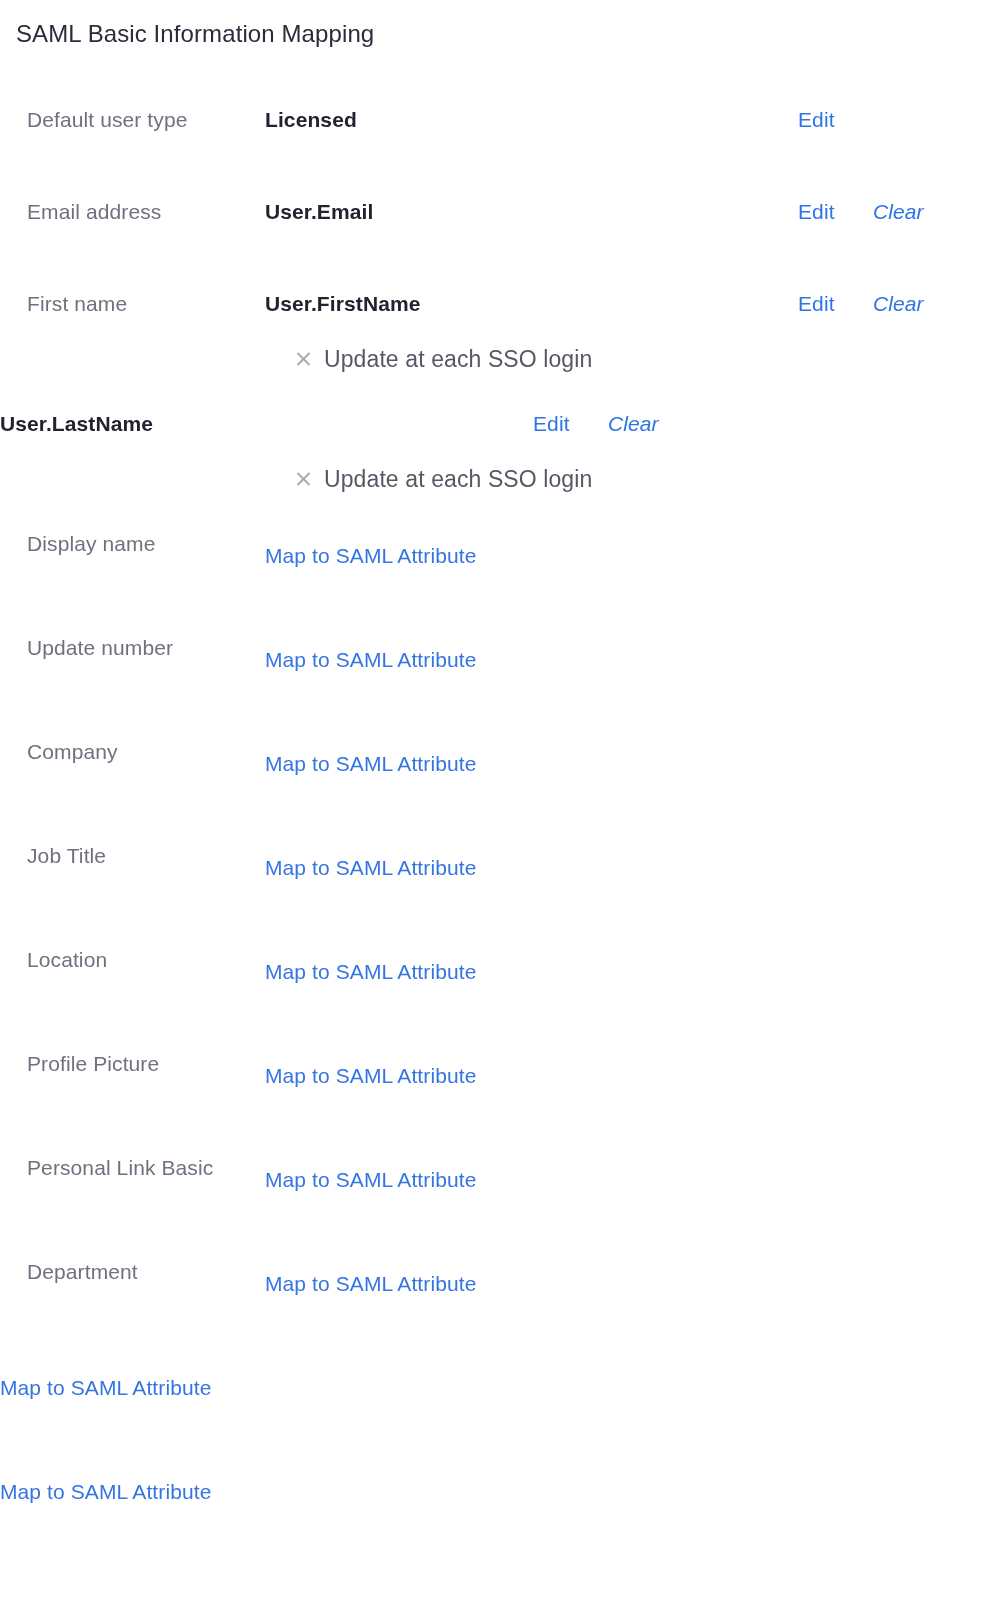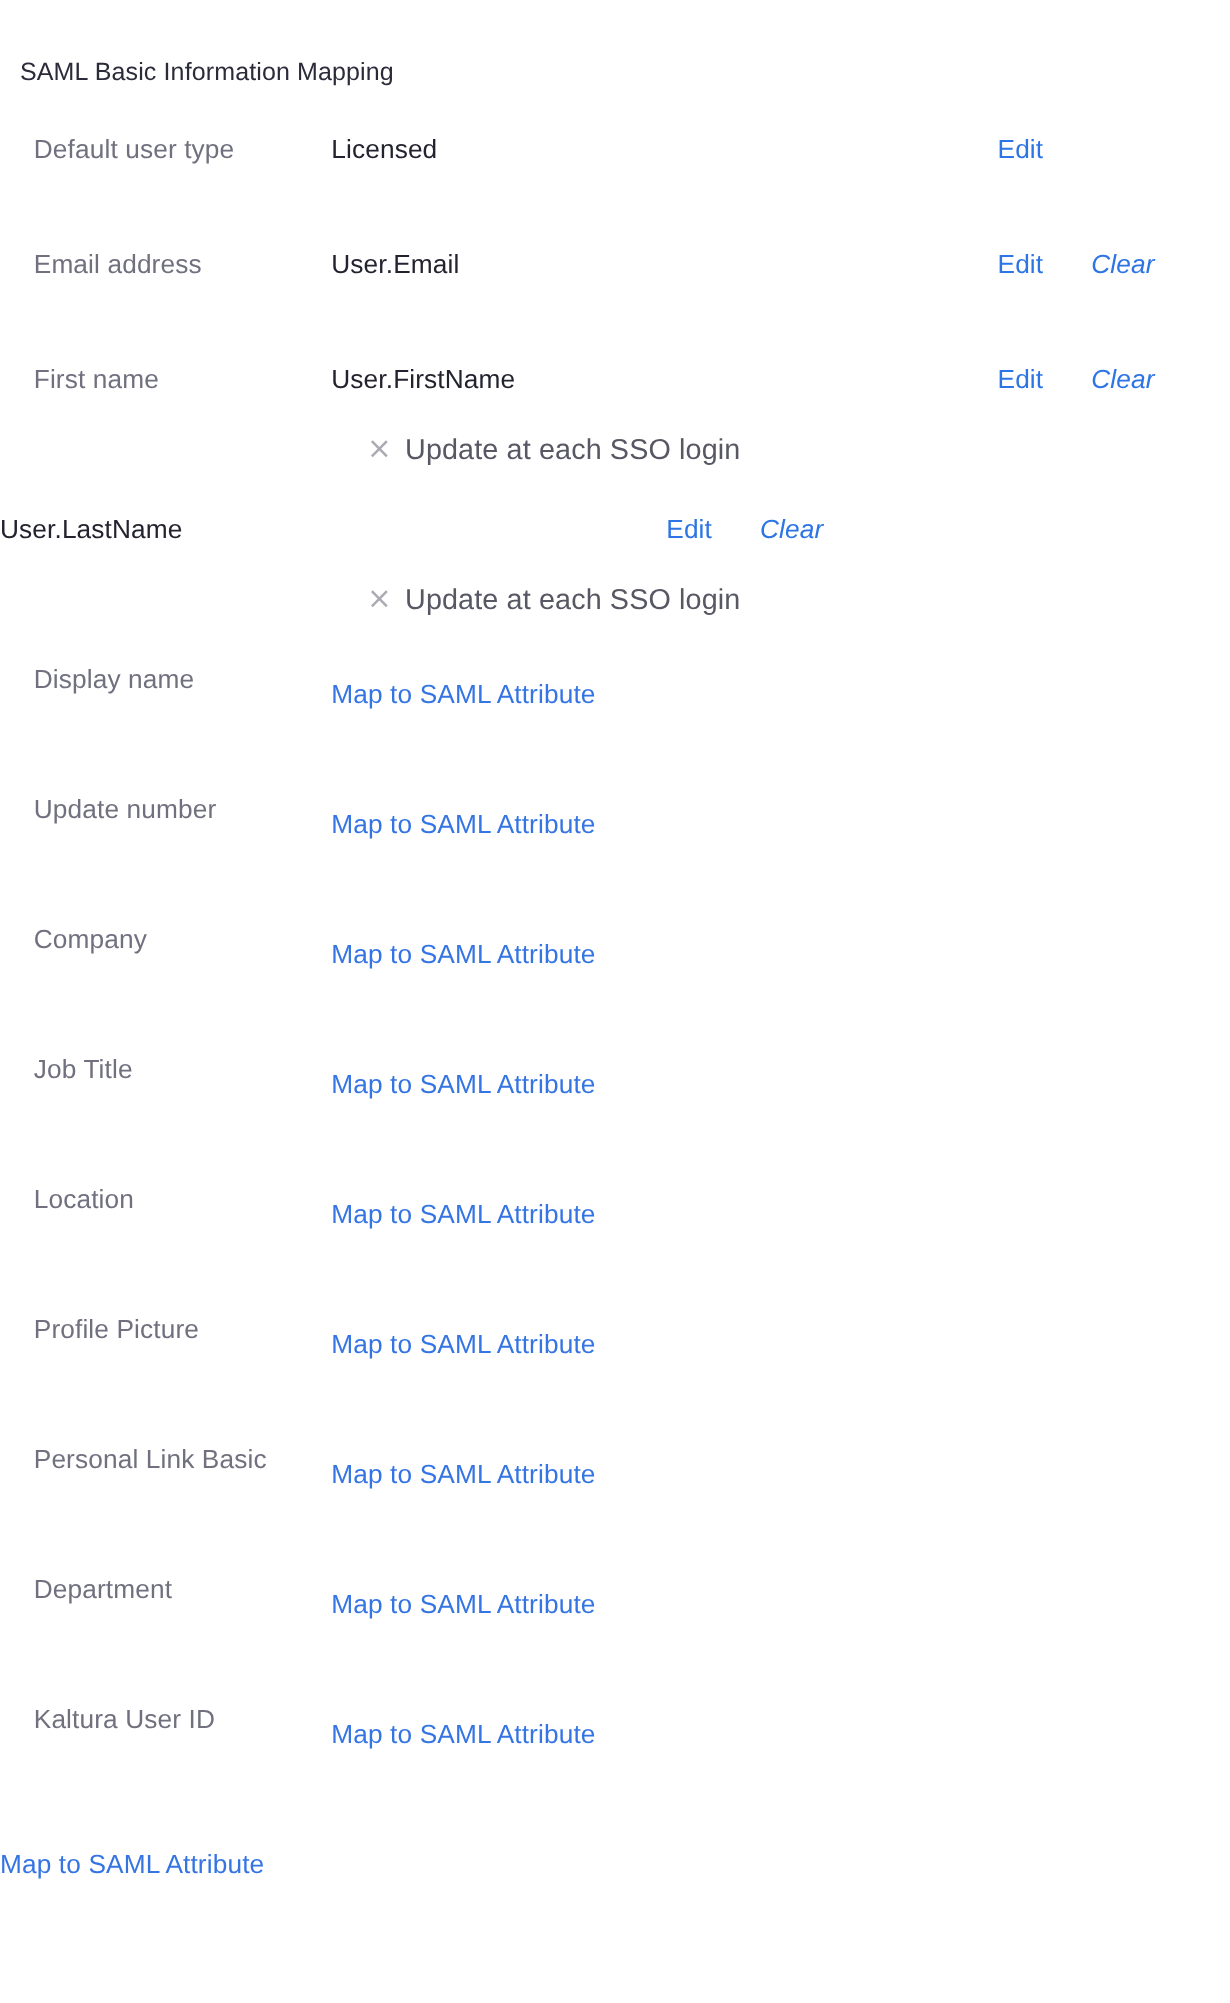--- a/index.html
+++ b/index.html
@@ -19,27 +19,26 @@
     width: 984px;
     height: 1602px;
     background: #ffffff;
     box-sizing: border-box;
   }
 
   .page-title {
     position: absolute;
     left: 16px;
     top: 18px;
-    font-size: 20px;
+    font-size: 24px;
     line-height: 32px;
     color: #2b2b3a;
     font-weight: 400;
     letter-spacing: 0.1px;
     white-space: nowrap;
-    margin-top: 24px;
   }
 
   .rows {
     position: absolute;
     left: 0;
     top: 100px;
     width: 984px;
   }
 
   .row {
@@ -69,21 +68,21 @@
   .row-value-col {
     width: 505px;
     box-sizing: border-box;
     padding-left: 0px;
   }
 
   .row-value {
     font-size: 21px;
     line-height: 39px;
     color: #23232f;
-    font-weight: 400;
+    font-weight: 700;
     letter-spacing: 0.1px;
     white-space: nowrap;
   }
 
   .row-map-link {
     font-size: 21px;
     line-height: 39px;
     color: #3575e3;
     font-weight: 400;
     letter-spacing: 0.1px;
@@ -311,21 +310,20 @@
           <div class="row-label"><span>Department</span></div>
           <div class="row-value-col">
             <div class="row-map-link">Map to SAML Attribute</div>
           </div>
           <div class="row-actions"></div>
         </div>
       </div>
       <div style="height: 53px;"></div>
       <div class="row">
         <div class="row-main">
-          <div class="row-label"><span>Kaltura User ID</span></div>
           <div class="row-value-col">
             <div class="row-map-link">Map to SAML Attribute</div>
           </div>
           <div class="row-actions"></div>
         </div>
       </div>
       <div style="height: 53px;"></div>
       <div class="row">
         <div class="row-main">
           <div class="row-value-col">

